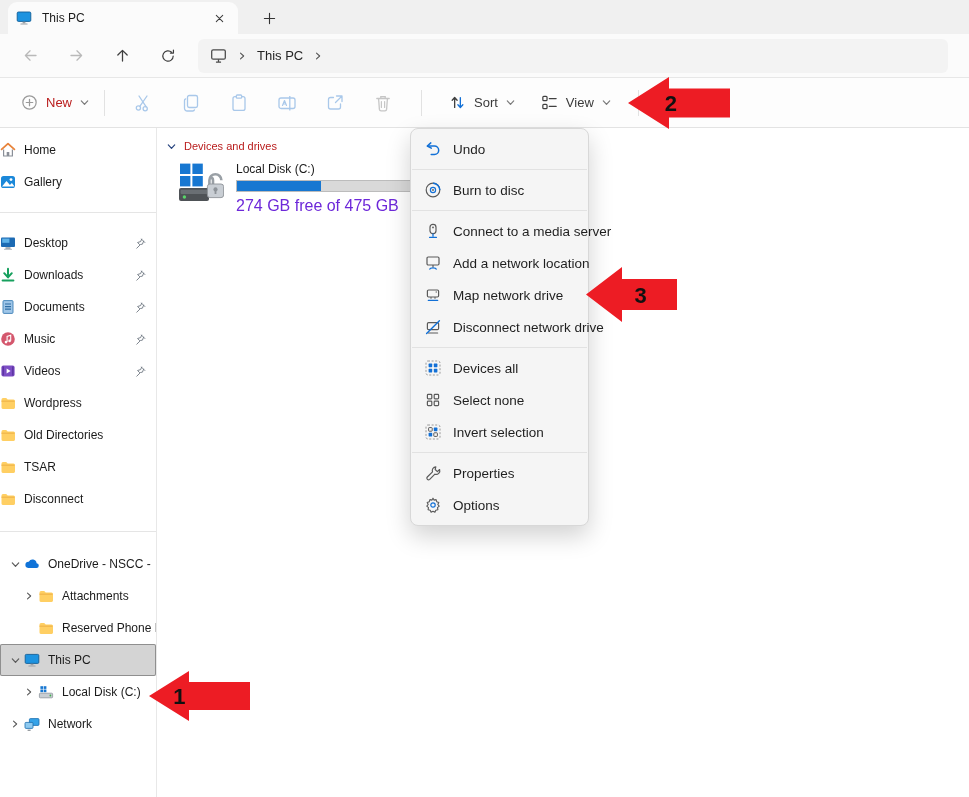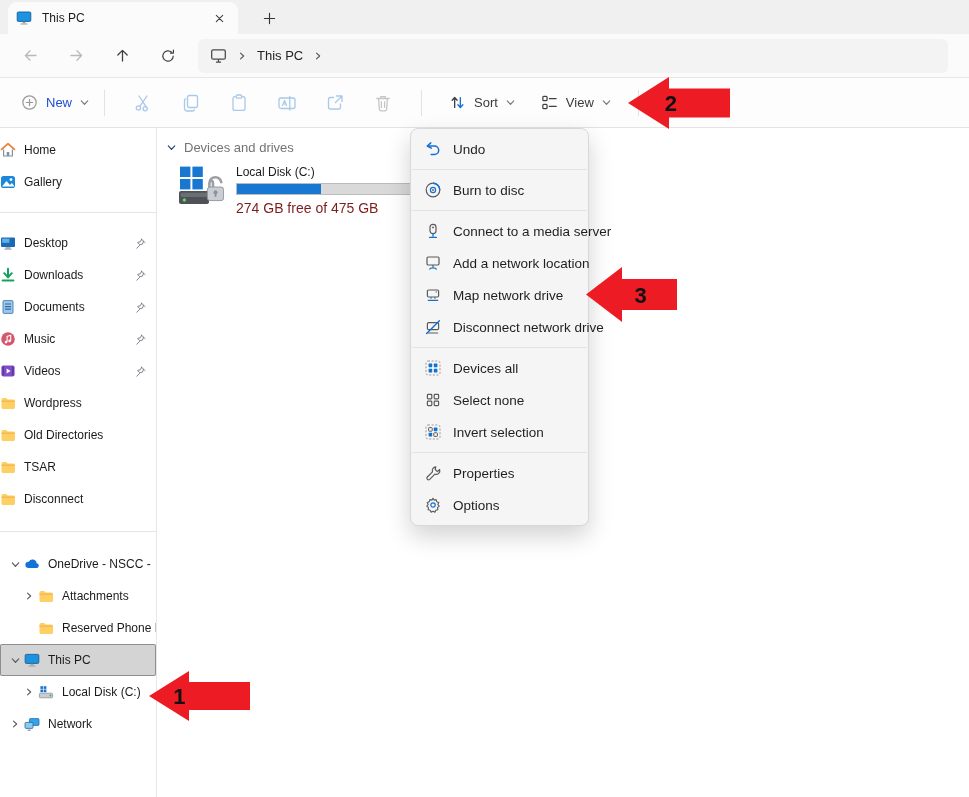--- a/index.html
+++ b/index.html
@@ -23,21 +23,21 @@
   .navbtn.disabled{color:#b9b9b9}
   .navbtn.enabled{color:#3f3f3f}
   .addrbar{margin-left:14px;width:750px;height:34px;background:#f3f3f3;border-radius:6px;
            display:flex;align-items:center;padding:0 12px;box-sizing:border-box;color:#3c3c3c}
   .addr-chev{margin:0 10px;color:#555}
   .addr-text{font-size:13px;color:#242424}
 
   
   .toolbar{position:absolute;top:78px;left:0;right:0;height:49px;background:#fdfdfd;
            border-bottom:1px solid #e3e3e3;display:flex;align-items:center}
-  .tb-new{display:flex;align-items:center;gap:7px;margin-left:20px;color:#1d4ed8;font-size:13px}
+  .tb-new{display:flex;align-items:center;gap:7px;margin-left:20px;color:#b91c1c;font-size:13px}
   .tb-sep{width:1px;height:26px;background:#e2e2e2;margin:0 14px}
   .tb-actions{display:flex;align-items:center}
   .tb-ico{width:36px;height:36px;display:flex;align-items:center;justify-content:center;margin:0 6px;border-radius:5px}
   .tb-drop{display:flex;align-items:center;gap:7px;margin:0 12px;color:#3a3a3a;font-size:13px}
   .tb-more{width:32px;height:32px;display:flex;align-items:center;justify-content:center;color:#3a3a3a;margin-left:4px;border-radius:5px}
   .chev{color:#7a7a7a;display:inline-flex}
 
   
   .sidebar{position:absolute;top:128px;left:0;width:157px;bottom:0;background:#fff;
            border-right:1px solid #e8e8e8;box-sizing:border-box;padding-top:6px;overflow:hidden}
@@ -47,29 +47,29 @@
   .side-sep{height:1px;background:#e5e5e5;margin:14px 0}
   .side-sep.sep2{margin:16px 0}
   .tree-row{height:32px;display:flex;align-items:center;padding-left:6px;font-size:12px;white-space:nowrap}
   .tree-row .exp{width:18px;flex:0 0 18px;display:flex;justify-content:center;color:#5a5a5a}
   .tree-row .ind{flex:0 0 14px}
   .tree-row .lbl{margin-left:8px;overflow:hidden;text-overflow:clip}
   .tree-row.selected{background:#d4d4d4;box-shadow:inset 0 0 0 1px #8f8f8f;border-radius:2px}
 
   
   .content{position:absolute;top:128px;left:158px;right:0;bottom:0;background:#fff}
-  .group-header{display:flex;align-items:center;margin:12px 0 0 8px;color:#737373;font-size:13px}
+  .group-header{display:flex;align-items:center;margin:12px 0 0 8px;color:#b91c1c;font-size:11px}
   .group-header .exp{margin-right:7px;color:#26437e;display:inline-flex}
   .drive-row{display:flex;margin:10px 0 0 20px;align-items:flex-start}
   .drive-icon{margin-right:12px}
   .drive-col{display:flex;flex-direction:column}
   .drive-name{font-size:12px;height:16px}
   .drive-bar{width:200px;height:10px;background:#d9d9d9;border:1px solid #bcbcbc;margin:2px 0;box-sizing:content-box}
   .drive-fill{height:100%;background:#1777d1}
-  .drive-free{font-size:14px;color:#7f1d1d;margin-top:3px}
+  .drive-free{font-size:16px;color:#6d28d9;margin-top:3px}
 
   
   .menu{position:absolute;left:410px;top:128px;width:179px;background:#f5f5f5;border:1px solid #d8d8d8;
         border-radius:8px;box-shadow:0 10px 24px rgba(0,0,0,.18);padding:4px 0;box-sizing:border-box;z-index:5}
   .menu-item{height:32px;display:flex;align-items:center;padding:0 12px;font-size:13.5px;color:#1f1f1f;white-space:nowrap}
   .menu-item .ico{width:20px;flex:0 0 20px;margin-right:10px}
   .menu-sep{height:1px;background:#e2e2e2;margin:4px 1px}
 
   
   .arrow{position:absolute;z-index:9}

